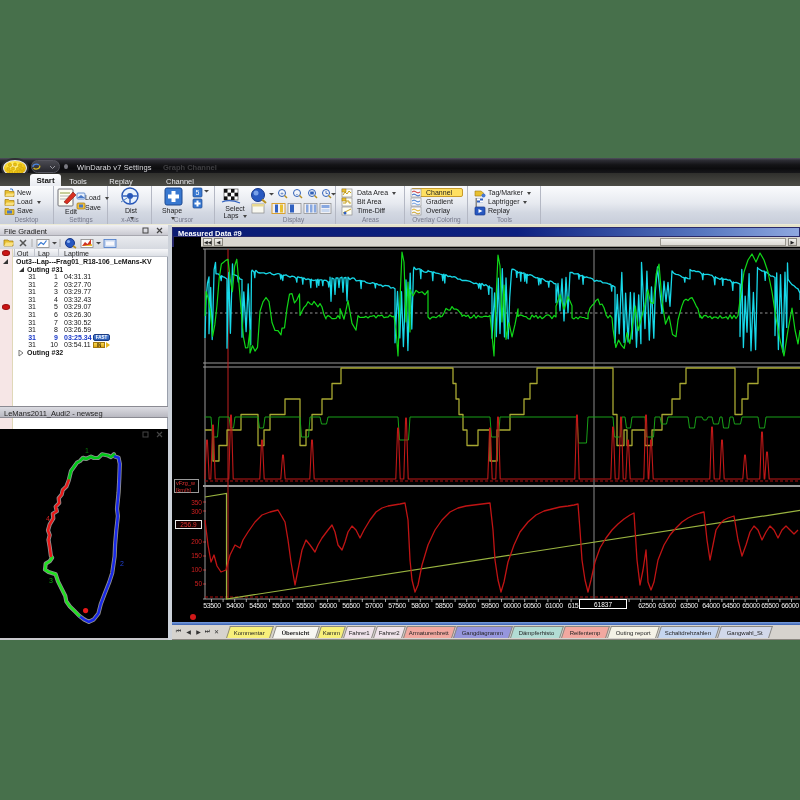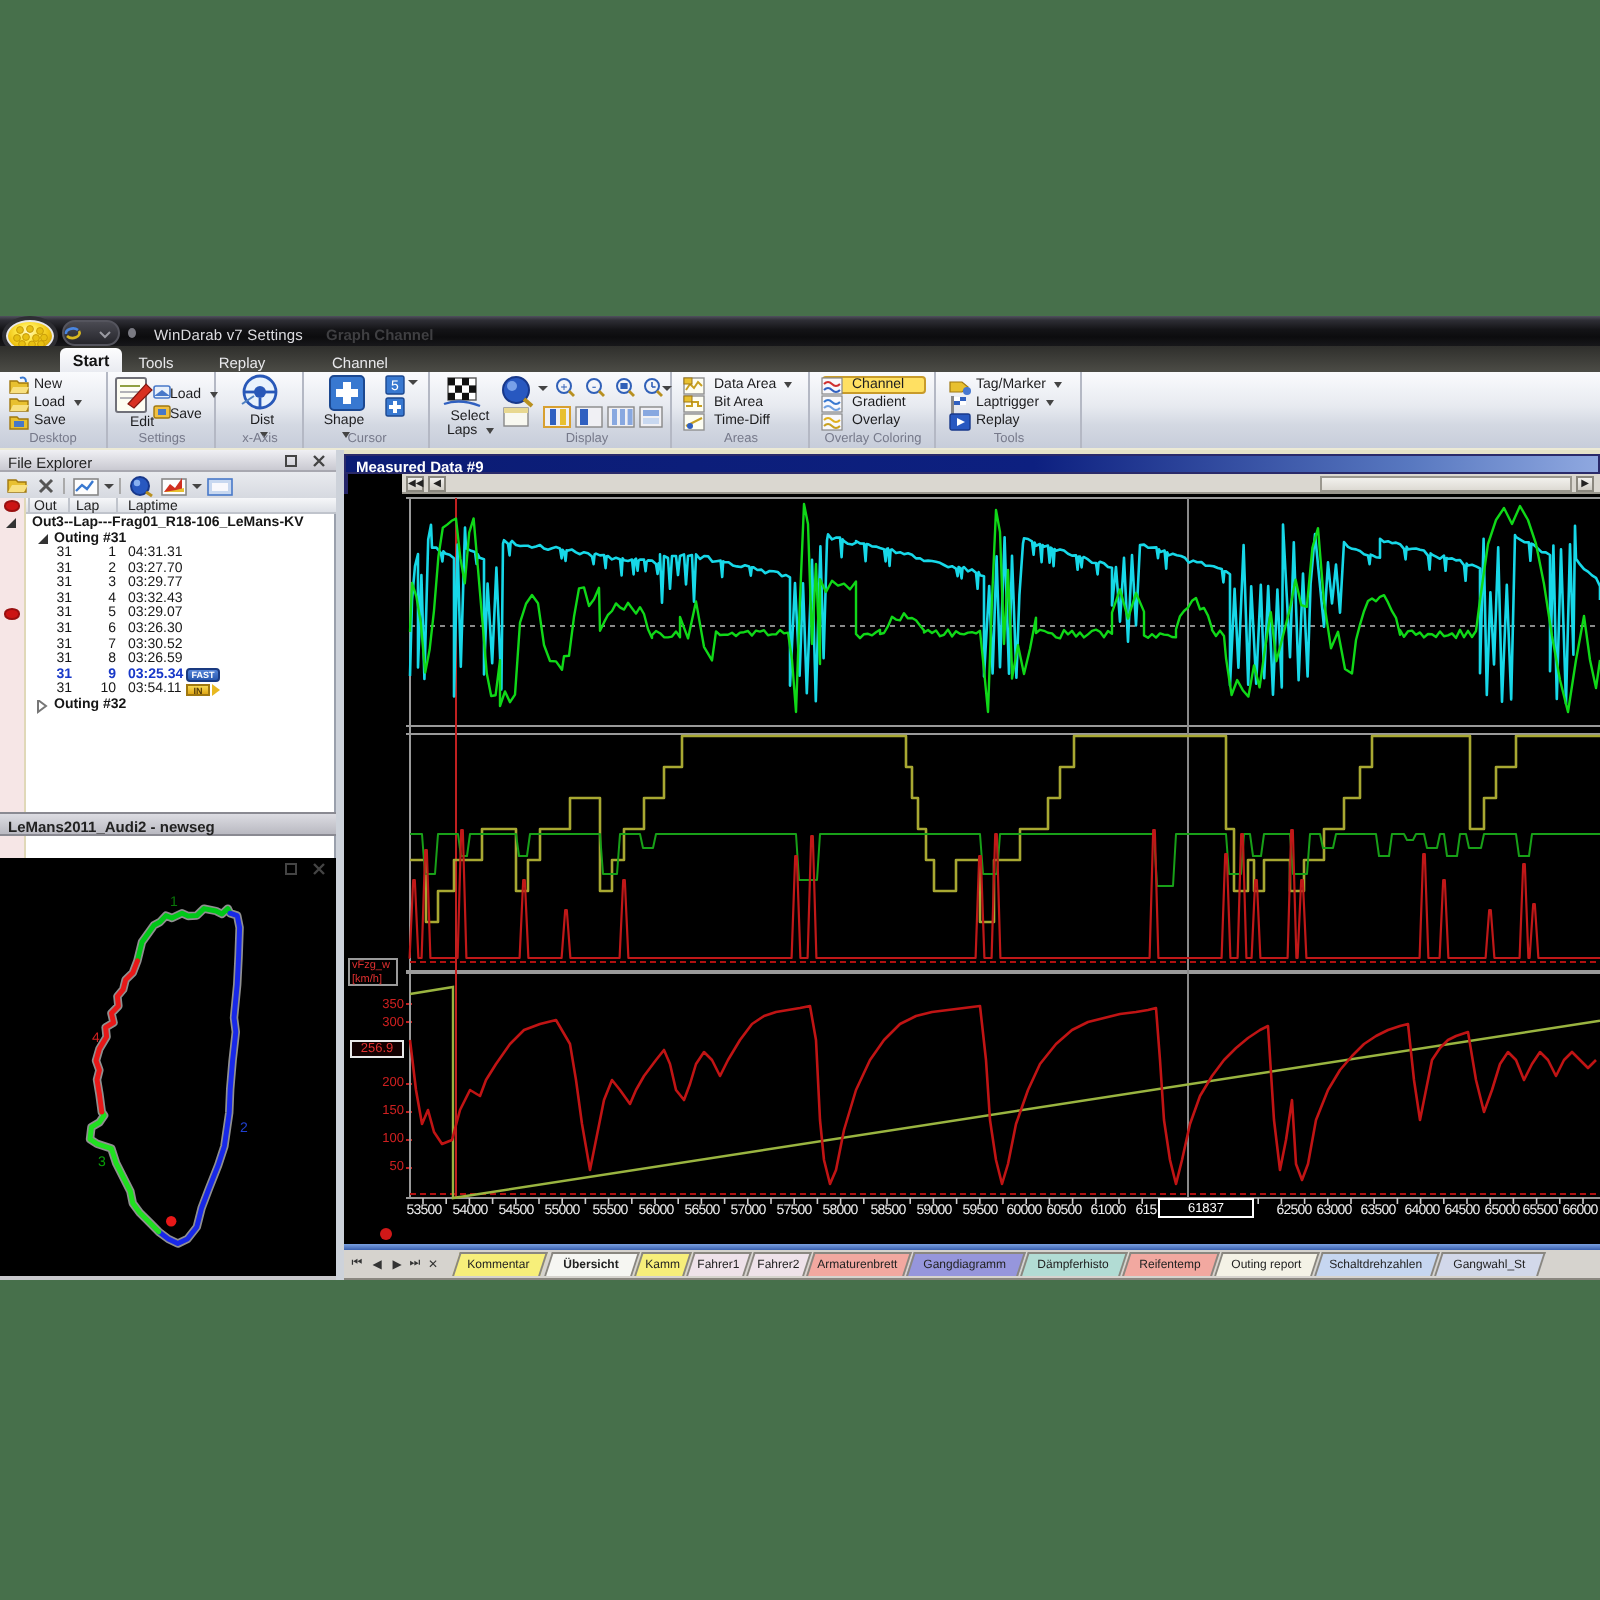--- a/index.html
+++ b/index.html
@@ -123,21 +123,21 @@
 .hcol{position:absolute;top:0.5px}
 #pinkcol{left:0;top:249px;width:13px;height:180px;background:#f6e6e6;border-right:1px solid #e0d8b8}
 .trow{position:absolute;left:0;width:168px;height:7.6px;font-size:7px;color:#161616;white-space:nowrap}
 .trow b{font-weight:bold}
 .cOut{position:absolute;left:22px;width:14px;text-align:right}
 .cLap{position:absolute;left:40px;width:18px;text-align:right}
 .cTim{position:absolute;left:64px}
 .reddot{position:absolute;width:8px;height:5.5px;border-radius:50%;background:#cc1414;border:1px solid #991010}
 
 #trackpanel{left:0;top:429px;width:168px;height:211px;background:#000}
-#trktitle{left:0;top:406px;width:168px;height:12px;background:linear-gradient(#dcdce2,#b9b9c1);border-top:1px solid #8a8a92;border-bottom:1px solid #8a8a92;font-size:7.5px;font-weight:bold;color:#222;padding:1.5px 0 0 4px}
+#trktitle{left:0;top:406px;width:168px;height:12px;background:linear-gradient(#dcdce2,#b9b9c1);border-top:1px solid #8a8a92;border-bottom:1px solid #8a8a92;font-size:7.5px;font-weight:normal;color:#222;padding:1.5px 0 0 4px}
 #trkbottom{left:0;top:638px;width:168px;height:2px;background:#c8c8cc}
 
 #splitter{left:168px;top:225px;width:4px;height:415px;background:#cdd2da}
 
 #gwin{left:172px;top:225px;width:628px;height:415px;background:#000;border-left:2px solid #252568}
 #gtopline{left:172px;top:225px;width:628px;height:2px;background:#e4e2c8}
 #gtitle{left:172px;top:227px;width:628px;height:10px;background:linear-gradient(to right,#0b1c74 0%,#0d2080 55%,#5878c0 85%,#8fa8e0 100%);font-size:7.5px;font-weight:bold;color:#fff;padding:0.5px 0 0 5px;border:1px solid #2a2a6a}
 #gscroll{left:201px;top:237px;width:599px;height:10px;background:#dad7d0;border-bottom:1px solid #9a978e}
 .scrbtn{position:absolute;top:238px;width:9px;height:8px;background:linear-gradient(#f2f1ee,#cfccc4);border:1px solid #8a877e;font-size:5px;color:#222;text-align:center;line-height:7px}
 #gthumb{left:660px;top:238px;width:126px;height:8px;background:linear-gradient(#f2f1ed,#dddad3);border:1px solid #9a978e}
@@ -322,21 +322,21 @@
         <path d="M2 0.5 h3 v2 h-3 Z M5 2.5 h3 v2 h-3 Z" fill="#fff"></path>
       </g>
   <g transform="translate(475,21)">
         <rect width="10" height="8" rx="1" fill="#2858c0" stroke="#18388a" stroke-width="0.7"></rect>
         <path d="M3.5 2 L7.5 4 L3.5 6 Z" fill="#fff"></path>
       </g>
  </g>
 </svg>
 
 <div class="abs" id="explorer"></div>
-<div class="abs" id="exptitle">File Explorer</div>
+<div class="abs" id="exptitle">File Gradient</div>
 <svg class="abs" style="left:142px;top:227px" width="24" height="8">
     <rect x="1" y="1" width="5" height="5" fill="none" stroke="#444" stroke-width="1"></rect>
     <path d="M15 1 l5 5 M20 1 l-5 5" stroke="#444" stroke-width="1.2"></path>
   </svg>
 <div class="abs" id="exptools"></div>
 <svg class="abs" style="left:0;top:237px" width="168" height="12">
  <path d="M4 3 h4 l1 1 h4 v5 h-9 Z" fill="#e8c030" stroke="#a07810" stroke-width="0.7"></path>
     <path d="M4 9 l2 -3.5 h8 L12 9 Z" fill="#f8e080"></path>
  <path d="M20 3 l6 6 M26 3 l-6 6" stroke="#555" stroke-width="1.5"></path>
  <line x1="32" y1="2" x2="32" y2="10" stroke="#aaa" stroke-width="1"></line>

